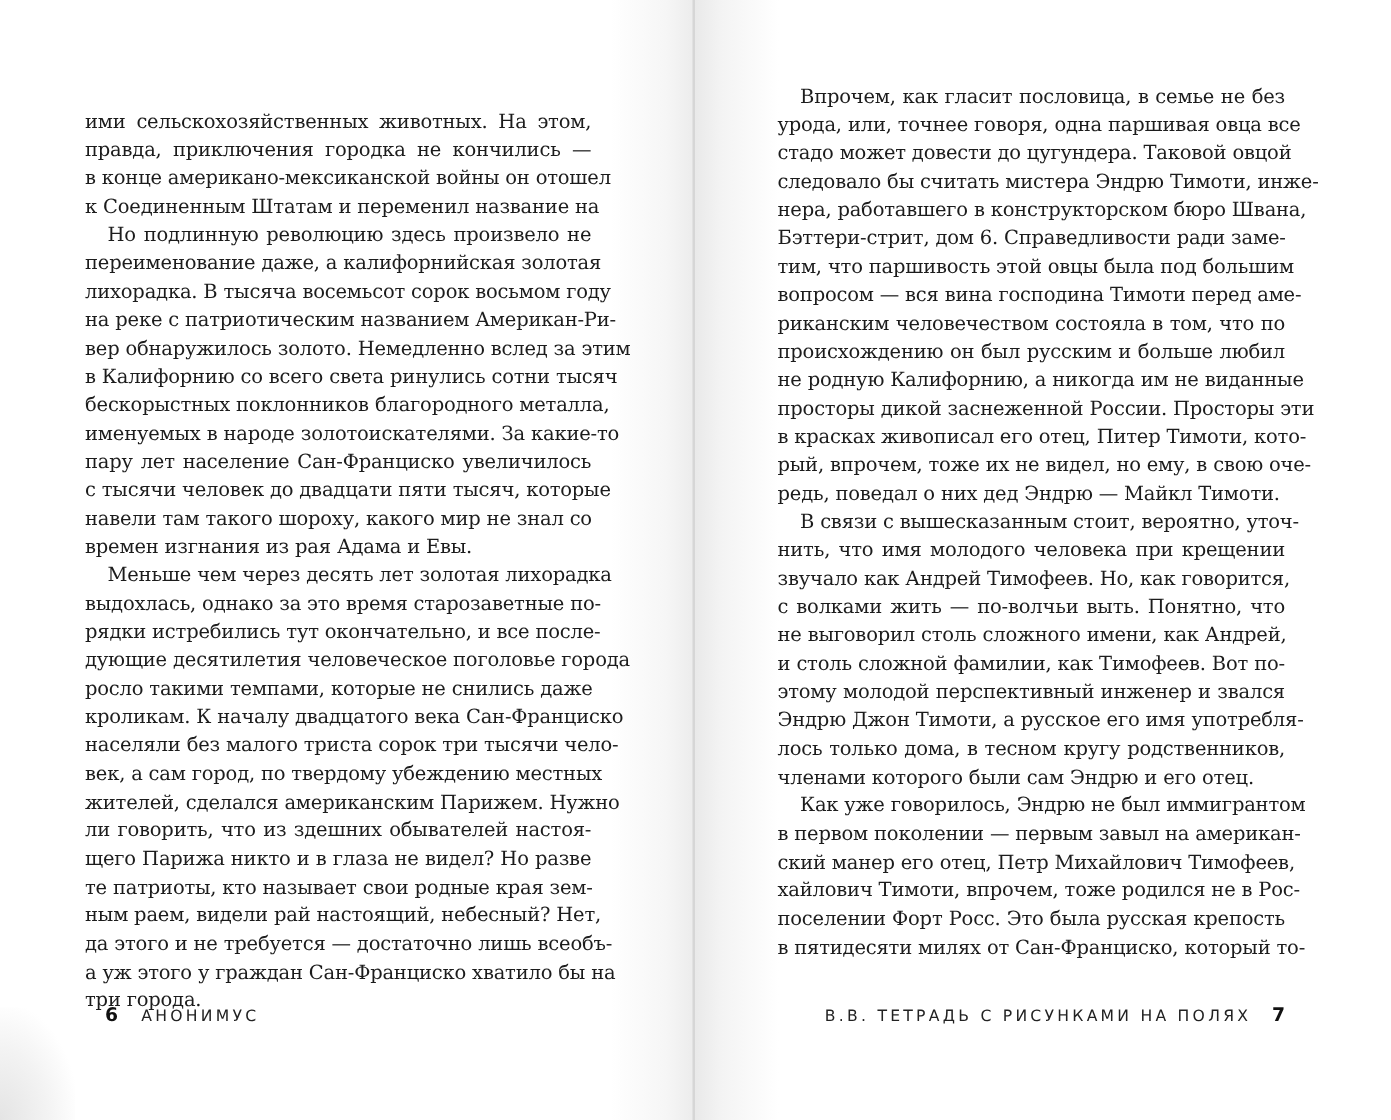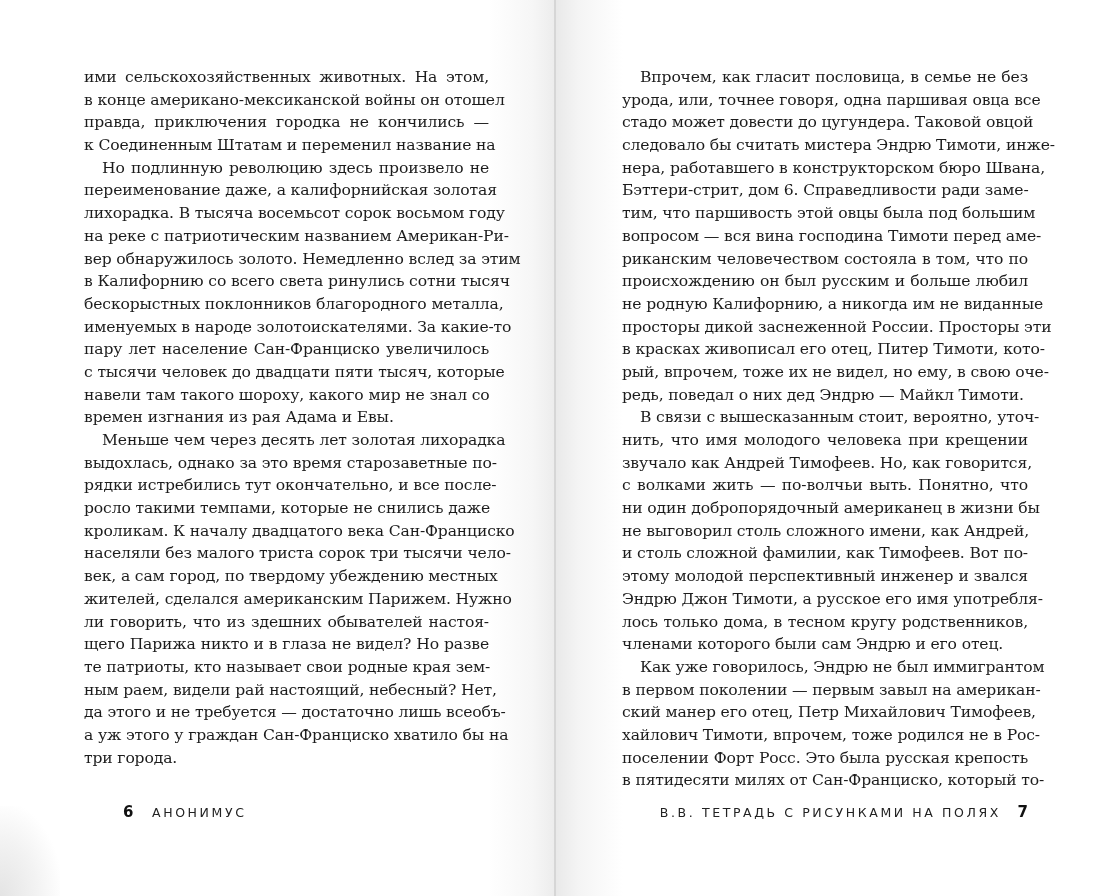--- a/index.html
+++ b/index.html
@@ -50,22 +50,23 @@
     .text-block {
       position: absolute;
       top: 66px;
       font-family: "DejaVu Serif", "Liberation Serif", serif;
       font-size: 15.6px;
       color: #1c1c1c;
       line-height: 22.7px;
       letter-spacing: -0.15px;
     }
     .page-left .text-block {
-      left: 84px;
+      left: 68px;
       width: 405px;
+      margin-top: 20px;
     }
     .page-right .text-block {
       left: 66px;
       width: 406px;
     }
     .line {
       display: block;
       white-space: nowrap;
       text-align: justify;
       text-align-last: justify;
@@ -81,21 +82,20 @@
       position: absolute;
       top: 803px;
       font-family: "DejaVu Sans", "Liberation Sans", sans-serif;
       font-size: 12.5px;
       color: #222222;
       letter-spacing: 2.6px;
       white-space: nowrap;
     }
     .page-left .running-footer {
       left: 84px;
-      margin-left: 39px;
     }
     .page-right .running-footer {
       right: 85px;
     }
     .folio {
       font-weight: bold;
       font-size: 15px;
       letter-spacing: 0;
       color: #111111;
     }
@@ -103,38 +103,39 @@
     .page-right .folio { margin-left: 10px; }
   </style>
 </head>
 <body>
 
 <div class="spread">
 
   <div class="page page-left">
     <div class="text-block" id="left-body">
         <span class="line">ими сельскохозяйственных животных. На этом,</span>
+        <span class="line">правда, приключения городка не кончились —</span>
         <span class="line">в конце американо-мексиканской войны он отошел</span>
-        <span class="line">правда, приключения городка не кончились —</span>
         <span class="line">к Соединенным Штатам и переменил название на</span>
         <span class="line indent">Но подлинную революцию здесь произвело не</span>
         <span class="line">переименование даже, а калифорнийская золотая</span>
         <span class="line">лихорадка. В тысяча восемьсот сорок восьмом году</span>
         <span class="line">на реке с патриотическим названием Американ-Ри-</span>
         <span class="line">вер обнаружилось золото. Немедленно вслед за этим</span>
         <span class="line">в Калифорнию со всего света ринулись сотни тысяч</span>
         <span class="line">бескорыстных поклонников благородного металла,</span>
         <span class="line">именуемых в народе золотоискателями. За какие-то</span>
         <span class="line">пару лет население Сан-Франциско увеличилось</span>
         <span class="line">с тысячи человек до двадцати пяти тысяч, которые</span>
         <span class="line">навели там такого шороху, какого мир не знал со</span>
         <span class="line last">времен изгнания из рая Адама и Евы.</span>
         <span class="line indent">Меньше чем через десять лет золотая лихорадка</span>
         <span class="line">выдохлась, однако за это время старозаветные по-</span>
         <span class="line">рядки истребились тут окончательно, и все после-</span>
+        <span class="line">дующие десятилетия человеческое поголовье города</span>
         <span class="line">росло такими темпами, которые не снились даже</span>
         <span class="line">кроликам. К началу двадцатого века Сан-Франциско</span>
         <span class="line">населяли без малого триста сорок три тысячи чело-</span>
         <span class="line">век, а сам город, по твердому убеждению местных</span>
         <span class="line">жителей, сделался американским Парижем. Нужно</span>
         <span class="line">ли говорить, что из здешних обывателей настоя-</span>
         <span class="line">щего Парижа никто и в глаза не видел? Но разве</span>
         <span class="line">те патриоты, кто называет свои родные края зем-</span>
         <span class="line">ным раем, видели рай настоящий, небесный? Нет,</span>
         <span class="line">да этого и не требуется — достаточно лишь всеобъ-</span>
@@ -164,21 +165,20 @@
         <span class="line">происхождению он был русским и больше любил</span>
         <span class="line">не родную Калифорнию, а никогда им не виданные</span>
         <span class="line">просторы дикой заснеженной России. Просторы эти</span>
         <span class="line">в красках живописал его отец, Питер Тимоти, кото-</span>
         <span class="line">рый, впрочем, тоже их не видел, но ему, в свою оче-</span>
         <span class="line last">редь, поведал о них дед Эндрю — Майкл Тимоти.</span>
         <span class="line indent">В связи с вышесказанным стоит, вероятно, уточ-</span>
         <span class="line">нить, что имя молодого человека при крещении</span>
         <span class="line">звучало как Андрей Тимофеев. Но, как говорится,</span>
         <span class="line">с волками жить — по-волчьи выть. Понятно, что</span>
-        <span class="line">ни один добропорядочный американец в жизни бы</span>
         <span class="line">не выговорил столь сложного имени, как Андрей,</span>
         <span class="line">и столь сложной фамилии, как Тимофеев. Вот по-</span>
         <span class="line">этому молодой перспективный инженер и звался</span>
         <span class="line">Эндрю Джон Тимоти, а русское его имя употребля-</span>
         <span class="line">лось только дома, в тесном кругу родственников,</span>
         <span class="line last">членами которого были сам Эндрю и его отец.</span>
         <span class="line indent">Как уже говорилось, Эндрю не был иммигрантом</span>
         <span class="line">в первом поколении — первым завыл на американ-</span>
         <span class="line">ский манер его отец, Петр Михайлович Тимофеев,</span>
         <span class="line">хайлович Тимоти, впрочем, тоже родился не в Рос-</span>

